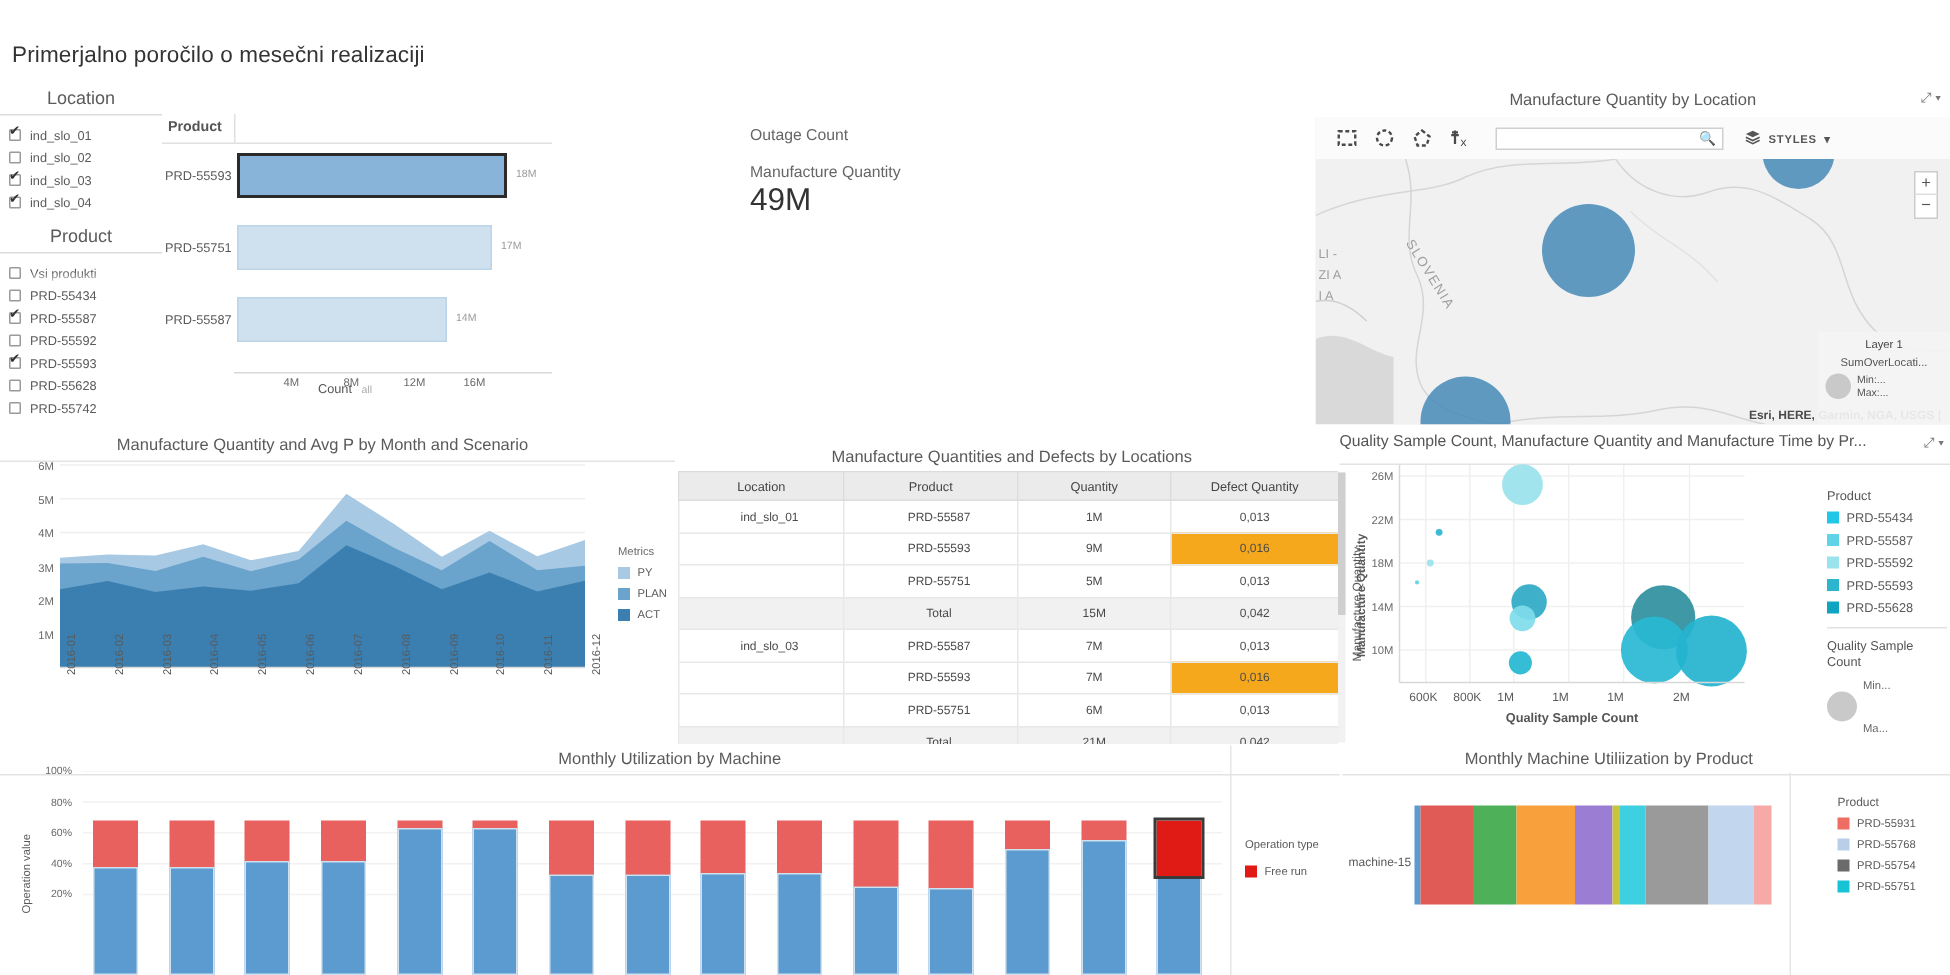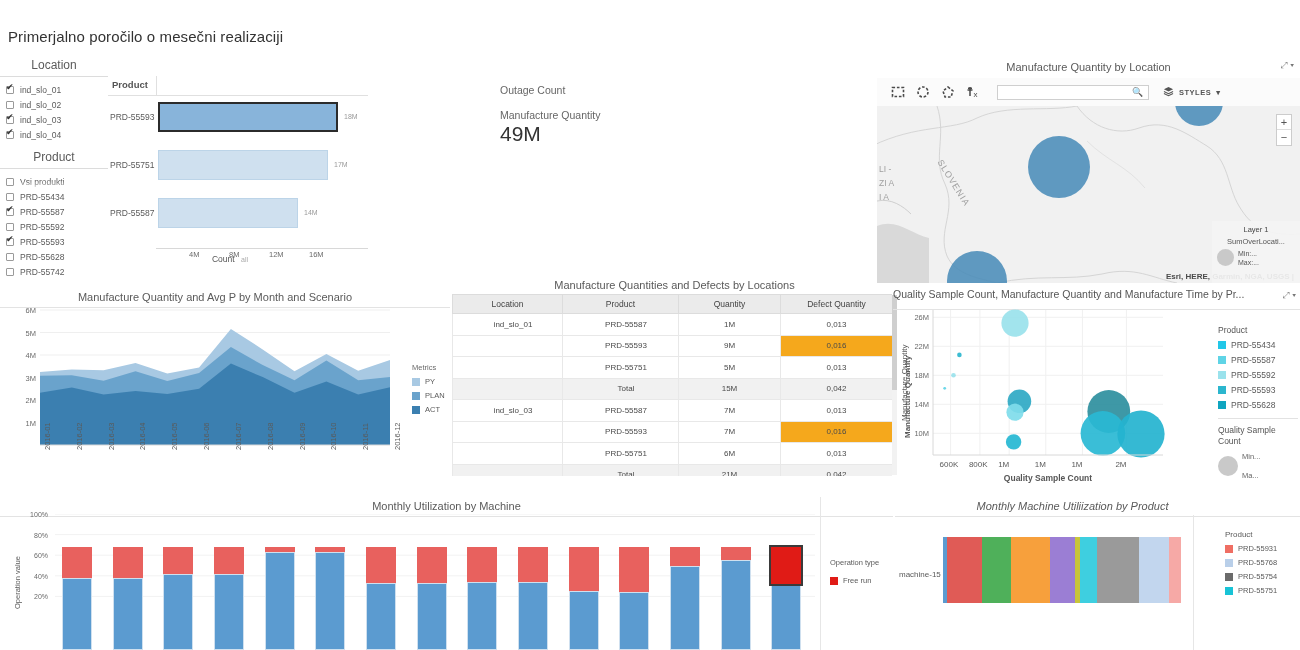--- a/index.html
+++ b/index.html
@@ -99,21 +99,21 @@
   
   #areapanel { position:absolute; left:0; top:288px; width:450px; height:208px; }
   .ylab { position:absolute; font-size:7.5px; color:#6a6a6a; text-align:right; width:22px; }
   .xlab { position:absolute; font-size:7.5px; color:#5a5a5a;
           transform:rotate(-90deg); transform-origin:left top; white-space:nowrap; }
   .legend-box { position:absolute; font-size:7.5px; color:#5a5a5a; }
   .lg-row { display:flex; align-items:center; margin-top:5px; }
   .lg-sw { width:8px; height:8px; margin-right:5px; }
 
   
-  #tablepanel { position:absolute; left:452px; top:276px; width:445px; height:208px; }
+  #tablepanel { position:absolute; left:452px; top:296px; width:445px; height:208px; }
   table.dt { border-collapse:collapse; width:440px; font-size:8px; color:#4a4a4a;
              table-layout:fixed; }
   table.dt th { background:#ebebeb; font-weight:normal; font-size:8.5px; color:#444;
                 height:19px; border:1px solid #dcdcdc; }
   table.dt td { height:21.5px; border:1px solid #e8e8e8; text-align:center;
                 background:#fff; }
   td.loc { text-align:left; padding-left:12px; border-left:none; border-right:1px solid #e8e8e8; }
   td.prod { text-align:left; padding-left:12px; }
   tr.total td { background:#f1f1f1; }
   td.hot { background:#f5a81c !important; }
@@ -529,21 +529,21 @@
           <span class="lg-sw" style="background:#0fa5c0"></span>
           <span>PRD-55628</span>
         </div>
       </div>
     <div style="border-top:1px solid #e2e2e2;margin-top:8px;padding-top:6px;">
       <div style="font-size:8.5px;color:#555;line-height:11px;">Quality Sample Count</div>
       <div style="display:flex;align-items:center;margin-top:5px;">
         <div style="width:20px;height:20px;border-radius:50%;background:#c9c9c9;margin-right:4px;"></div>
         <div style="font-size:7.5px;color:#666;">
           <div>Min...</div>
-          <div style="margin-top:10px;">Ma...</div>
+          <div style="margin-top:20px;">Ma...</div>
         </div>
       </div>
     </div>
   </div>
 </div>
 
 <div id="utilpanel">
   <div class="panel-title" style="width:893px;">Monthly Utilization by Machine</div>
   <div class="hdr-rule" style="width:893px;"></div>
   <div class="yaxis-rot" style="left:13px;top:112px;font-size:7.5px;">Operation value</div>
@@ -627,21 +627,21 @@
   <div class="legend-box" style="left:830px;top:60px;">
     <div style="font-size:7.5px;color:#5a5a5a;line-height:11px;">Operation type</div>
     <div class="lg-row" style="margin-top:8px;">
       <span class="lg-sw" style="background:#e01b16;"></span>
       <span>Free run</span>
     </div>
   </div>
 </div>
 
 <div id="mixpanel">
-  <div class="panel-title" style="width:355px;font-style:italic;">Monthly Machine Utiliization by Product</div>
+  <div class="panel-title" style="width:355px;">Monthly Machine Utiliization by Product</div>
   <div class="hdr-rule" style="width:405px;"></div>
   <div style="position:absolute;left:4px;top:73px;font-size:8px;color:#5a5a5a;">machine-15</div>
   <div style="position:absolute;left:48px;top:40px;width:238px;height:66px;" id="mix-plot">
       <div class="mixseg" style="left: 0px; width: 3.808px; background: rgb(91, 155, 208);"></div>
       <div class="mixseg" style="left: 3.808px; width: 34.748px; background: rgb(224, 91, 86);"></div>
       <div class="mixseg" style="left: 38.556px; width: 29.512px; background: rgb(79, 176, 90);"></div>
       <div class="mixseg" style="left: 68.068px; width: 38.556px; background: rgb(247, 160, 60);"></div>
       <div class="mixseg" style="left: 106.624px; width: 25.466px; background: rgb(155, 126, 212);"></div>
       <div class="mixseg" style="left: 132.09px; width: 4.76px; background: rgb(200, 197, 58);"></div>
       <div class="mixseg" style="left: 136.85px; width: 17.374px; background: rgb(62, 207, 224);"></div>

